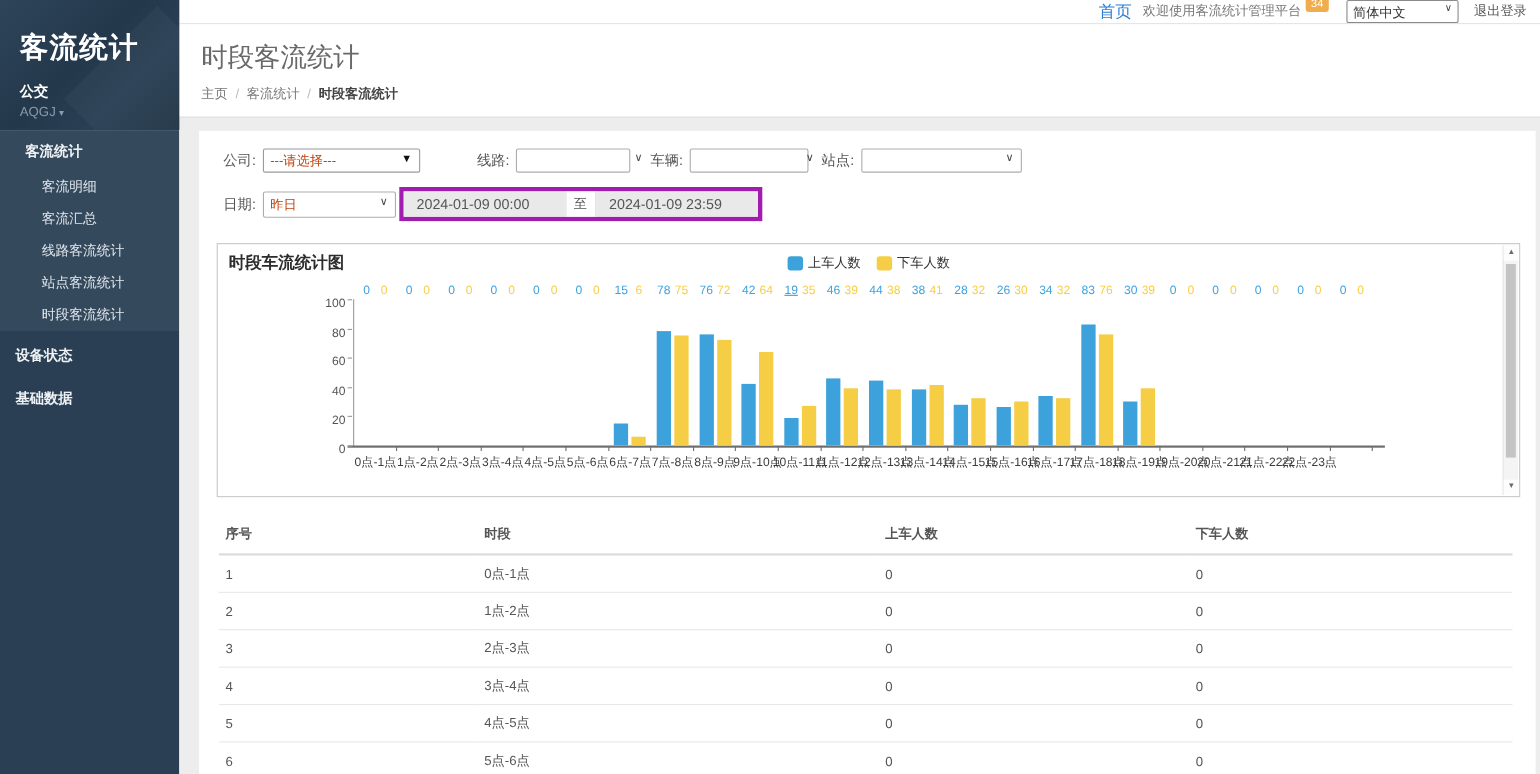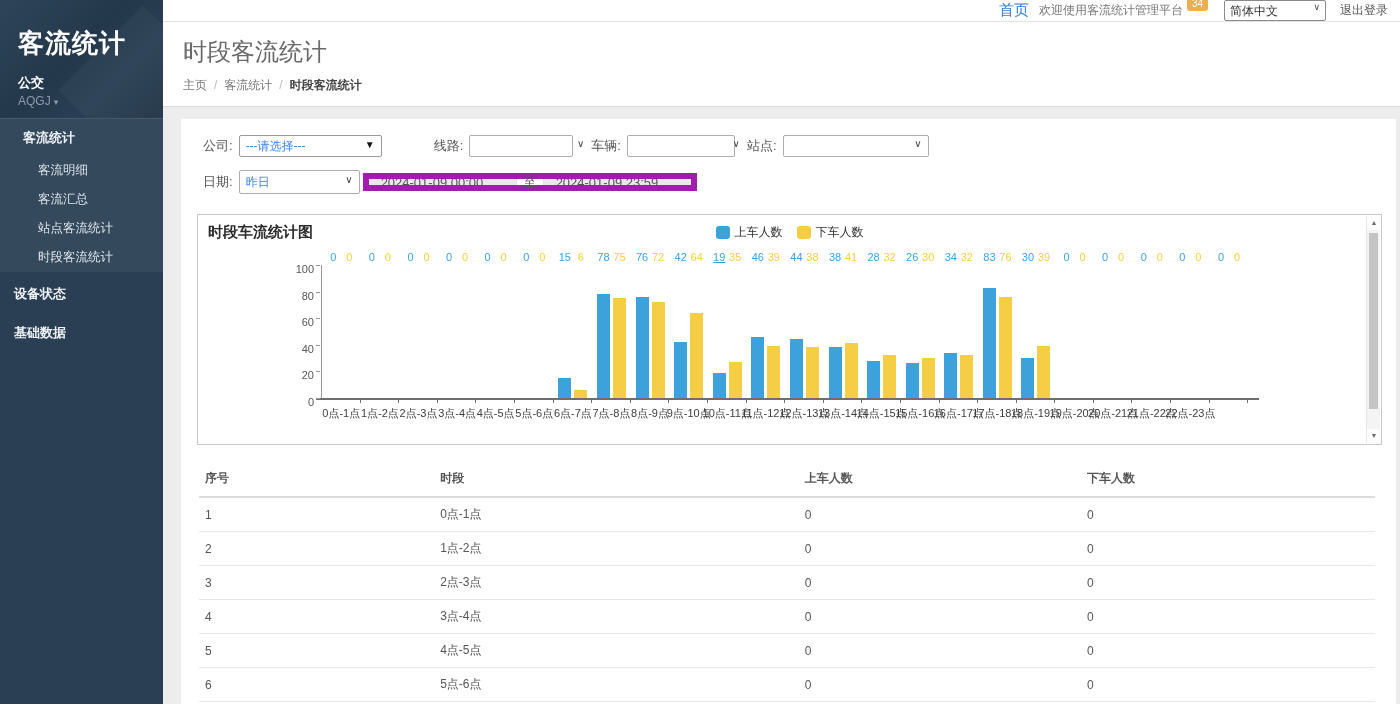--- a/index.html
+++ b/index.html
@@ -47,32 +47,32 @@
 
   .content { flex:1; padding:12px 4px 0 18px; }
   .card { background:#fff; height:100%; padding:14px 14px 0 15px; }
 
   
   .filters { position:relative; padding:2px 110px 4px 7px; }
   .filter-row { display:flex; align-items:center; margin-bottom:13px; }
   .flabel { font-size:13px; color:#555; margin-right:6px; }
   .sel { position:relative; display:inline-block; }
   .sel select { appearance:none; -webkit-appearance:none; background:#fff; border:1px solid #adadad;
-    height:22px; font-size:12px; color:#3b82f6; padding:0 20px 0 6px; border-radius:2px; }
+    height:22px; font-size:12px; color:#c2410c; padding:0 20px 0 6px; border-radius:2px; }
   .sel.company select { width:143px; border-color:#9a9a9a; }
   .sel.company::after { content:"\25BC"; position:absolute; right:7px; top:4px; font-size:10px; color:#111; pointer-events:none; }
   .sel.plain::after { content:"\2228"; position:absolute; right:7px; top:3px; font-size:10px; color:#444; pointer-events:none; }
   .sel.line select { width:104px; margin-right:18px; }
   .sel.vehicle select { width:108px; margin-right:12px; }
   .sel.station select { width:146px; }
   .gap-r { margin-right:52px; }
   .date-select { margin-right:3px; }
   .sel.date select { width:121px; height:24px; }
   .sel.date::after { content:"\2228"; position:absolute; right:7px; top:4px; font-size:10px; color:#444; pointer-events:none; }
-  .dt-group { display:flex; align-items:stretch; border:6px solid #a21caf; height:18px; }
+  .dt-group { display:flex; align-items:stretch; border:4px solid #a21caf; height:31px; }
   .dt-input { width:147px; background:#e9e9e9; border:none; font-size:13px; color:#555; padding:0 0 0 12px; }
   .dt-addon { width:28px; background:#fff; border-left:1px solid #e0e0e0; border-right:1px solid #e0e0e0;
     font-size:12px; color:#555; display:flex; align-items:center; justify-content:center; }
   .action-buttons { position:absolute; right:0; top:2px; display:flex; flex-direction:column; gap:9px; }
   .btn { width:79px; height:26px; border:none; border-radius:4px; color:#fff; font-size:13px; cursor:pointer; }
 
   
   .chart-panel { position:relative; margin:3px 0 0 1px; height:231px; border:1px solid #c8c8c8; background:#fff; }
   .chart-title { position:absolute; left:10px; top:8px; font-size:15px; font-weight:bold; color:#2c2c2c; }
   .legend { position:absolute; left:50%; top:9px; transform:translateX(-50%); display:flex; gap:14px; align-items:center; }
@@ -114,20 +114,21 @@
     <div class="logo-area">
       <div class="app-title">客流统计</div>
       <div class="org">公交</div>
       <div class="org-code"><span>AQGJ</span><span class="caret-down">▾</span></div>
     </div>
     <nav id="sidebar-menu">
         <div class="menu-group">
           <div class="menu-header">客流统计</div>
           <div class="menu-child">客流明细</div>
           <div class="menu-child">客流汇总</div>
+          <div class="menu-child">线路客流统计</div>
           <div class="menu-child">站点客流统计</div>
           <div class="menu-child">时段客流统计</div>
         </div>
         <div class="menu-top spaced">设备状态</div>
         <div class="menu-top spaced">基础数据</div>
       </nav>
   </aside>
 
   <div class="main">
 

